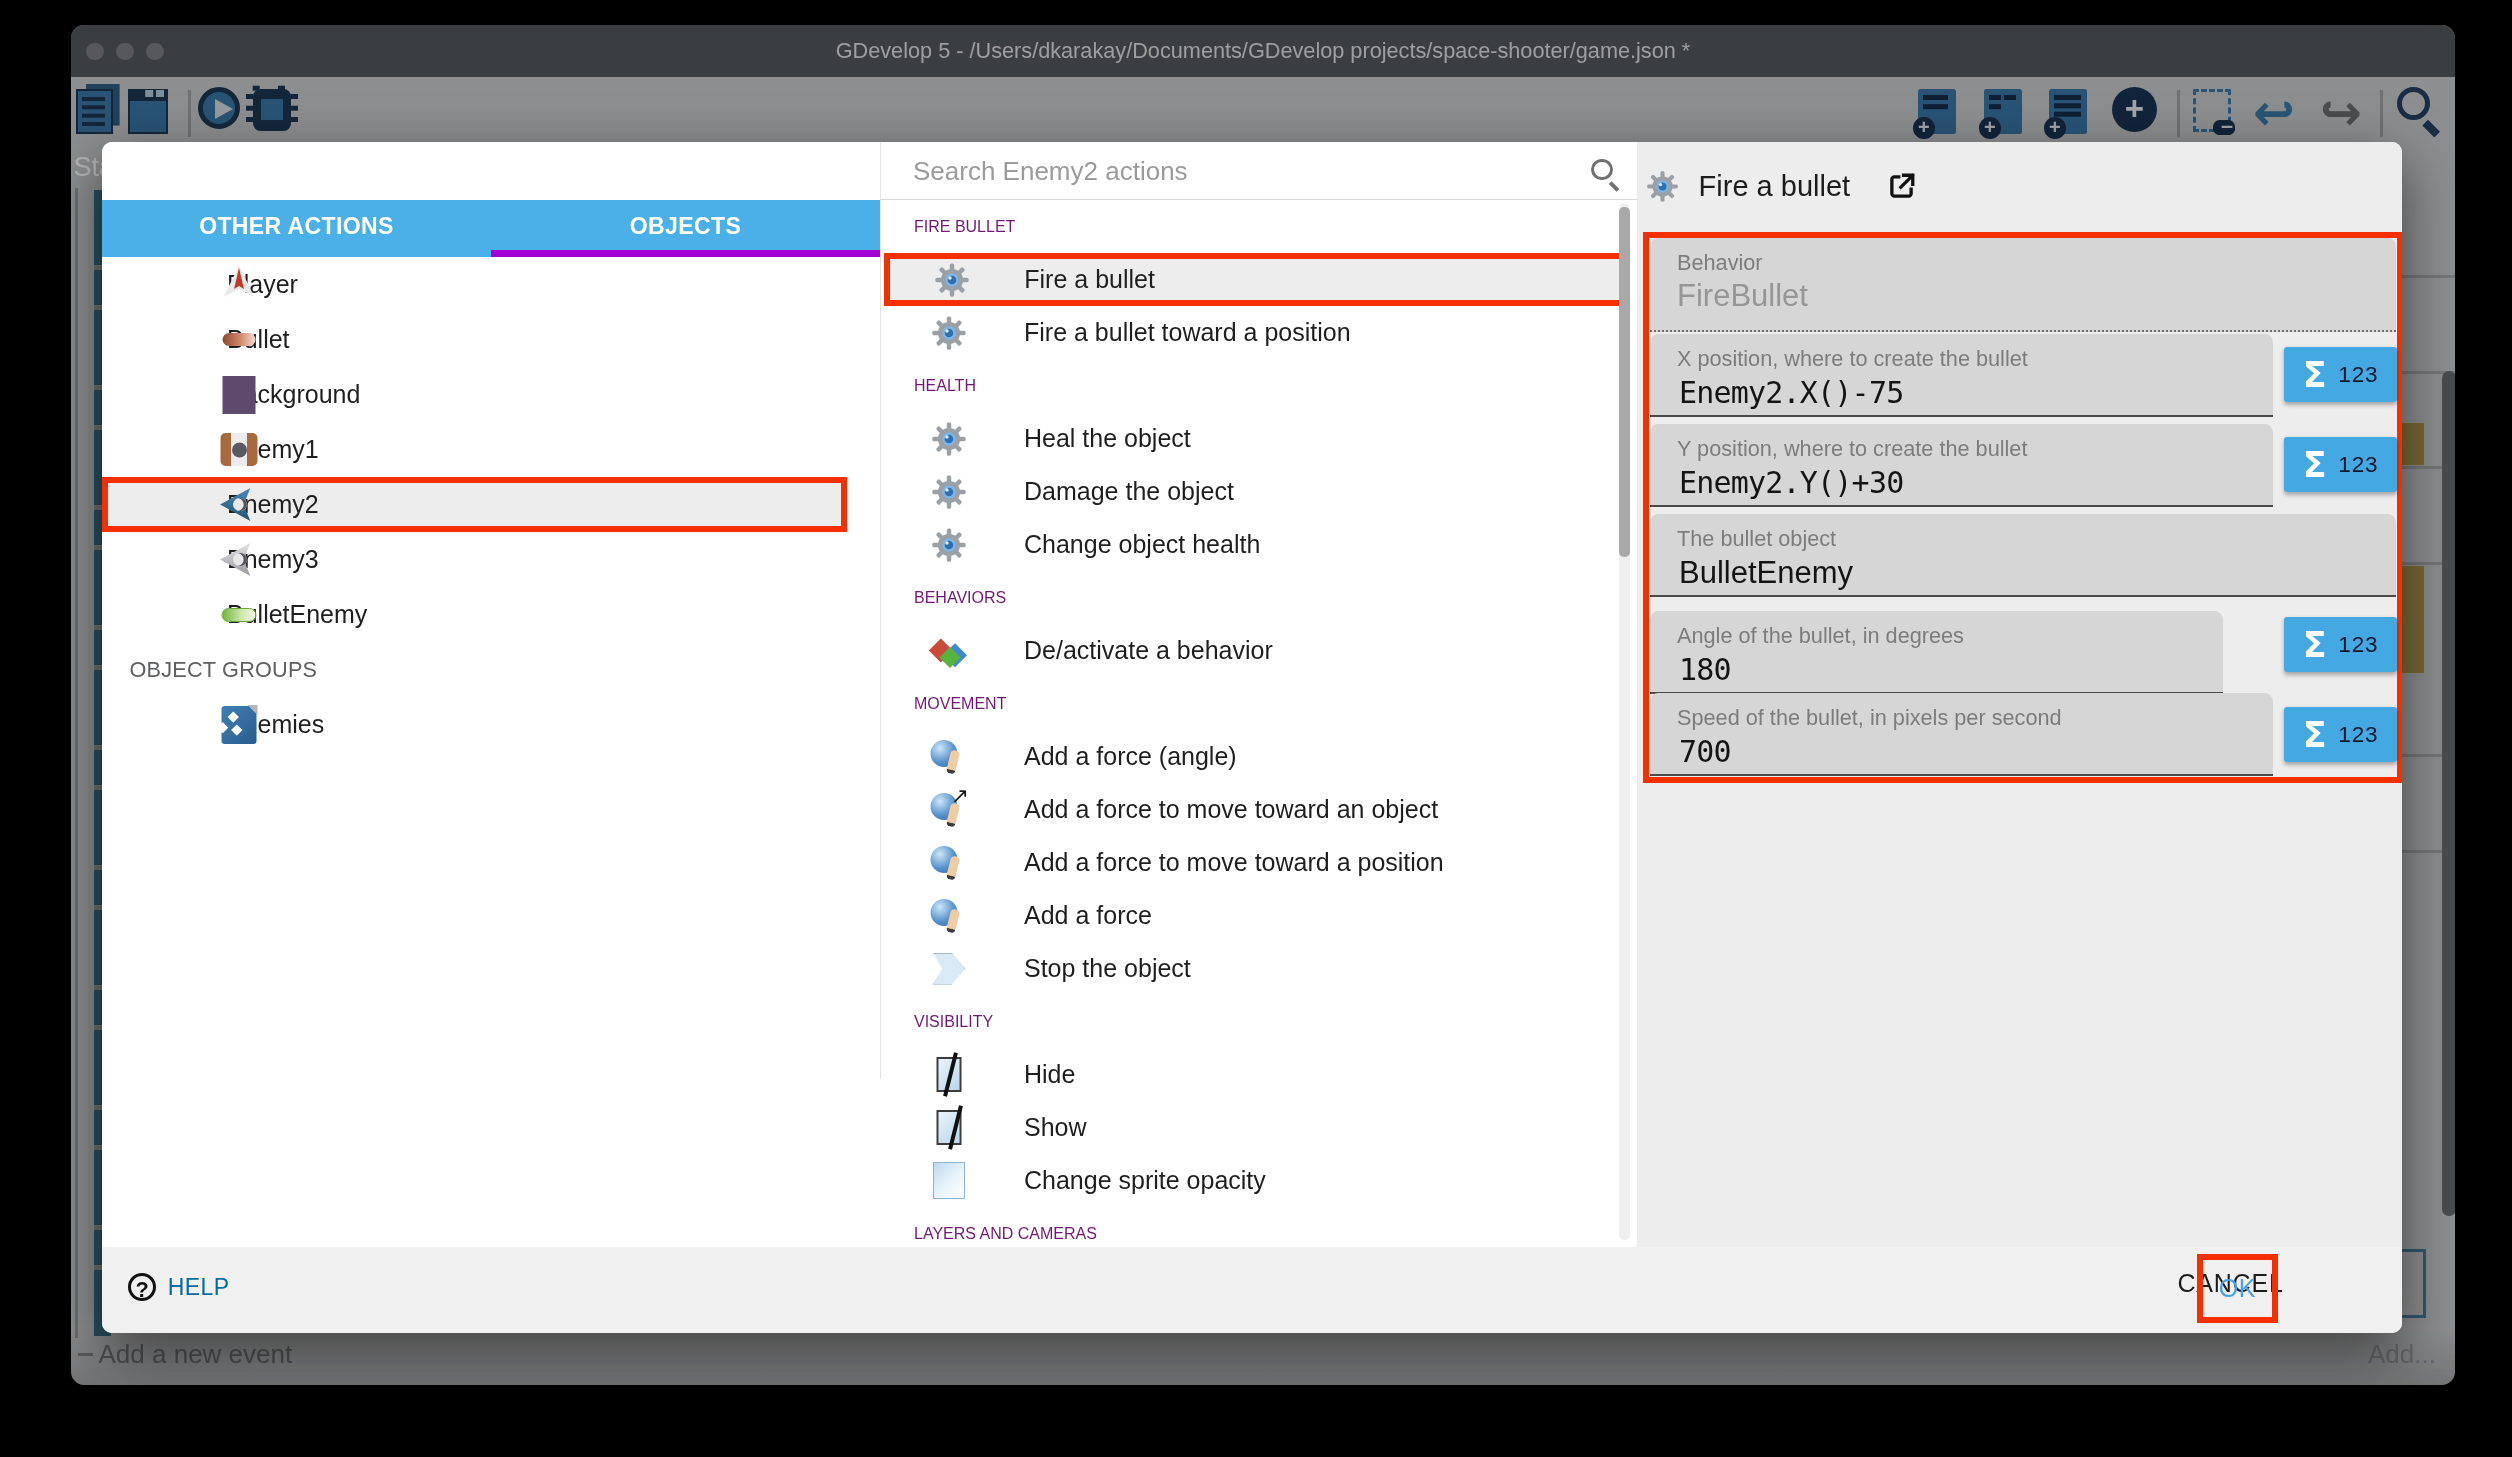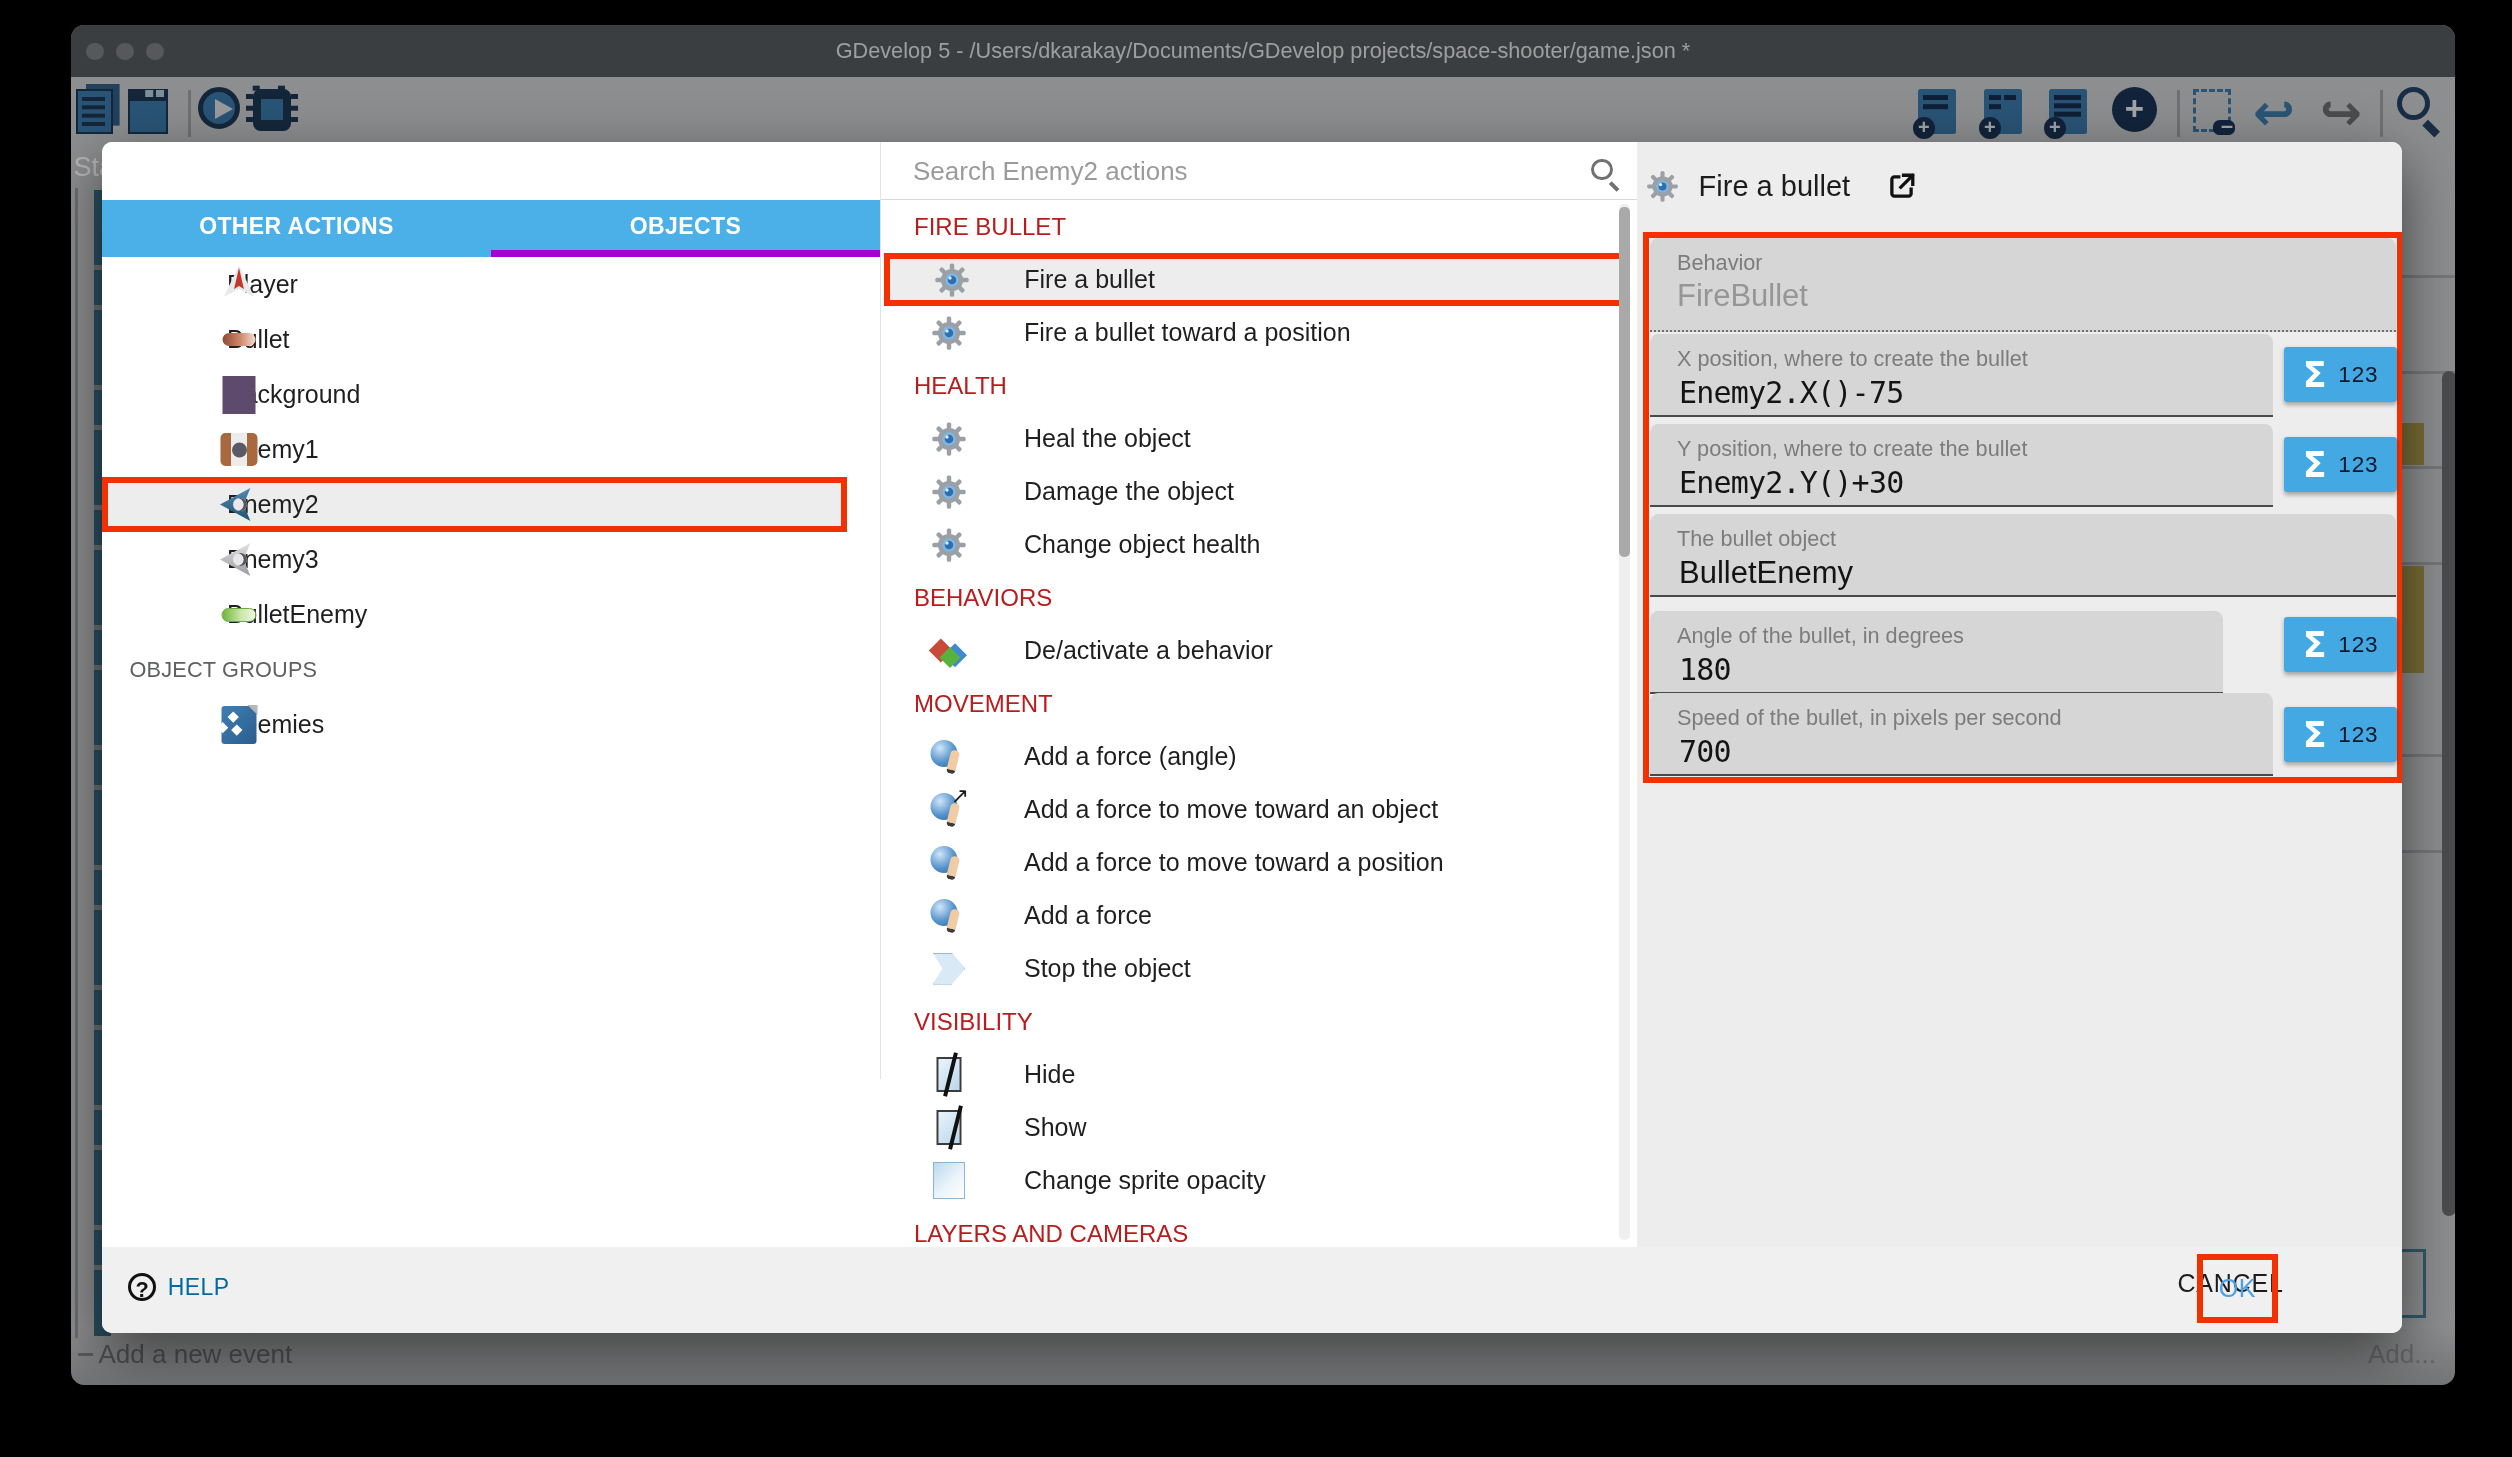--- a/index.html
+++ b/index.html
@@ -91,21 +91,21 @@
   .hdr-row{height:55px;display:flex;align-items:center;}
   .hdr-row .hlab{margin-left:27.5px;font-size:21.7px;color:#5f6062;letter-spacing:0.2px;}
 
   .act-list{position:absolute;left:0;top:58px;right:0;}
   .arow{height:53px;display:flex;align-items:center;position:relative;}
   .arow .lab{margin-left:143px;font-size:25px;color:#1f1f1f;white-space:nowrap;}
   .arow .aicon{position:absolute;left:68px;transform:translateX(-50%);display:flex;align-items:center;justify-content:center;}
   .arow.sel{margin:0 11.7px 0 3.3px;background:#ededed;outline:6.7px solid #f43000;outline-offset:-6.7px;}
   .arow.sel .lab{margin-left:140px;}
   .ahdr{height:53px;display:flex;align-items:center;}
-  .ahdr .hlab{margin-left:33px;font-size:24px;color:#b91c1c;}
+  .ahdr .hlab{margin-left:33px;font-size:16px;color:#701a75;}
   .mid-scroll{position:absolute;right:7.5px;top:62px;width:10.8px;height:1036px;background:#efefef;border-radius:5px;}
   .mid-thumb{position:absolute;left:0;top:2.5px;width:10.8px;height:350px;background:#a9a9a9;border-radius:5px;}
 
   
   .ship{width:38px;height:38px;position:relative;}
   .ico-player{transform:rotate(-14deg);}
   .ico-player::before{content:"";position:absolute;inset:0;background:#e9e9e9;
      clip-path:polygon(50% 0,90% 82%,50% 62%,10% 82%);filter:drop-shadow(0.8px 1.7px 0.8px #aaa);}
   .ico-player::after{content:"";position:absolute;inset:0;background:#c0392b;
      clip-path:polygon(50% 6%,63% 62%,50% 54%,37% 62%);}

